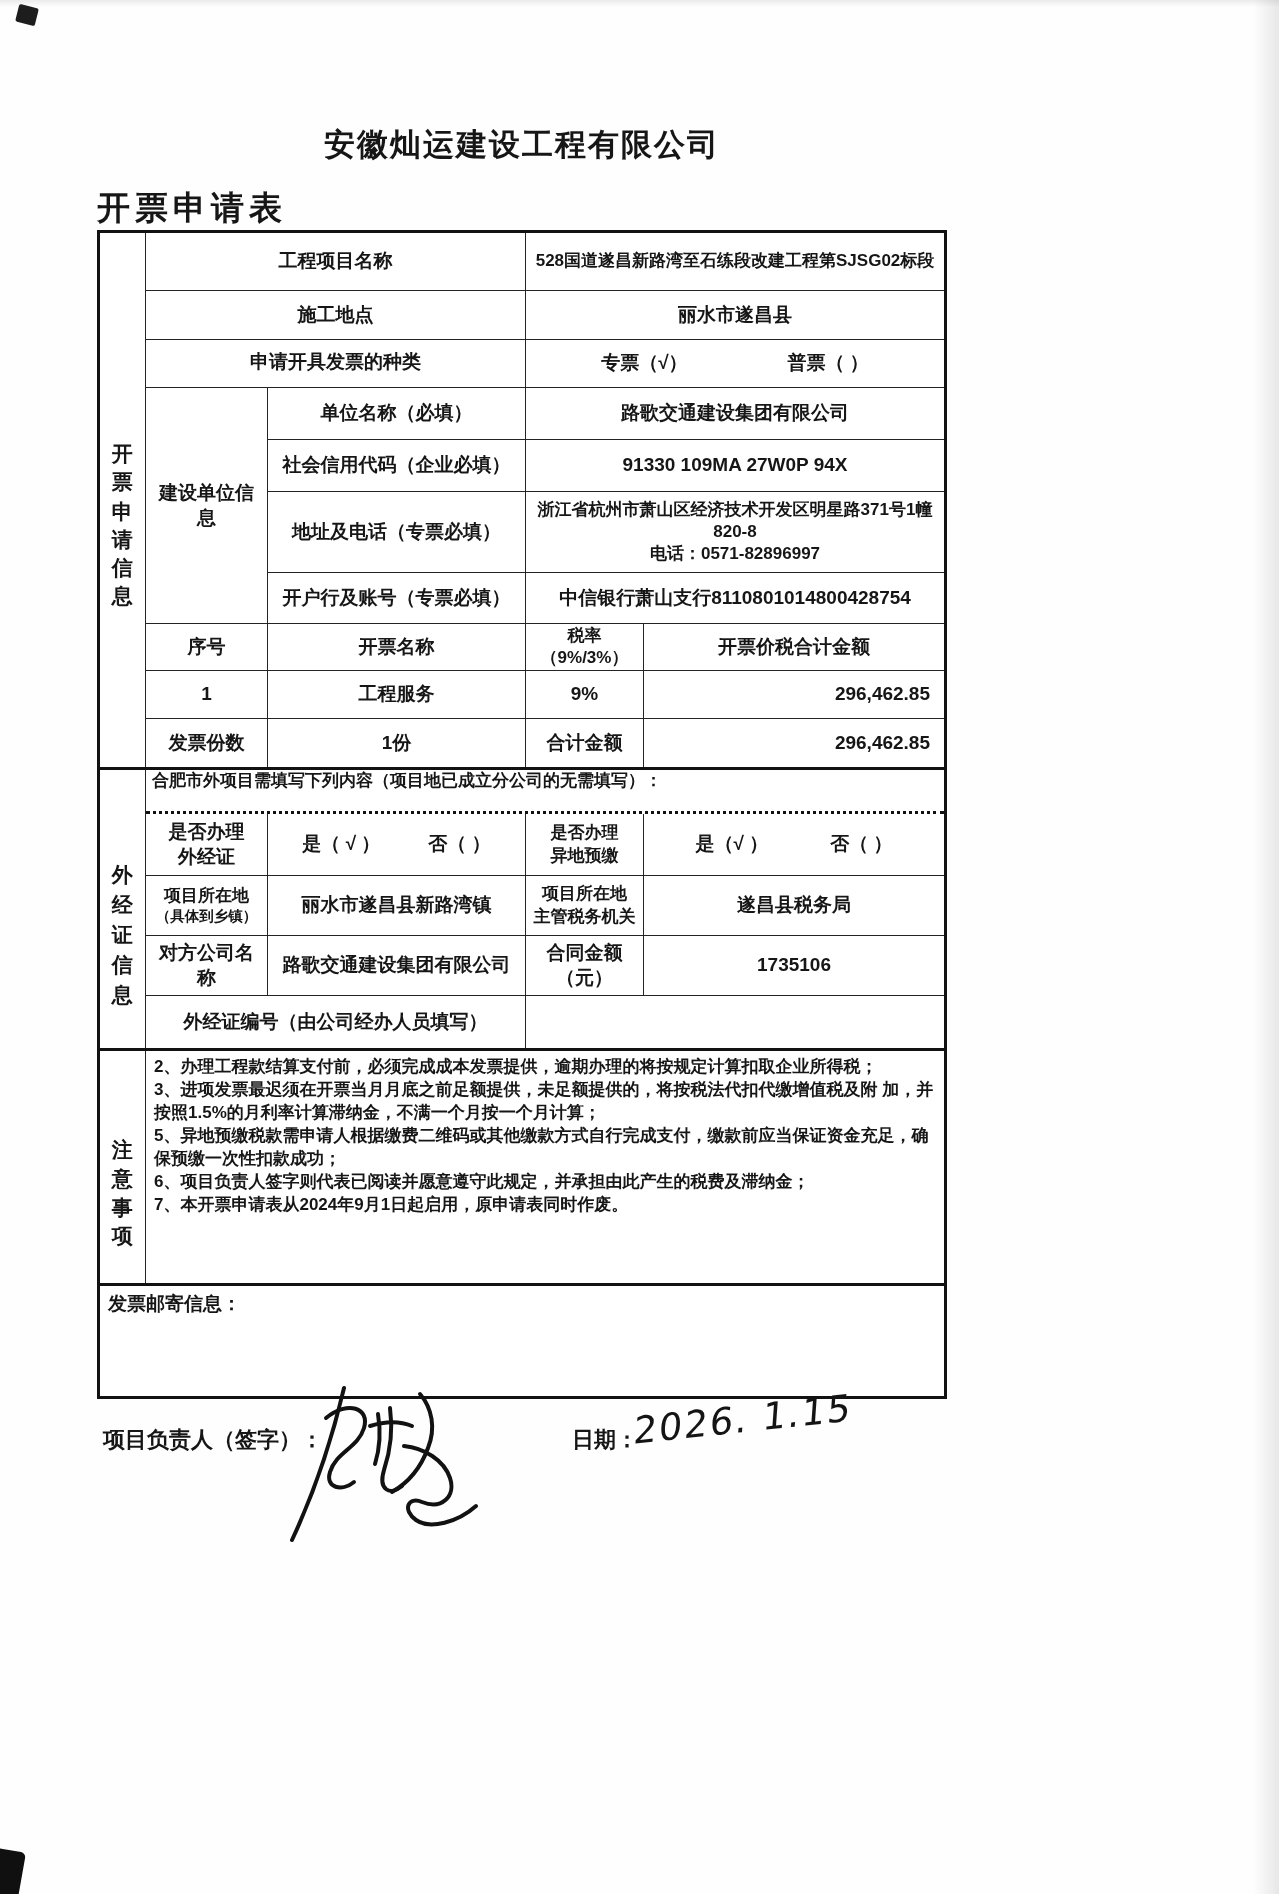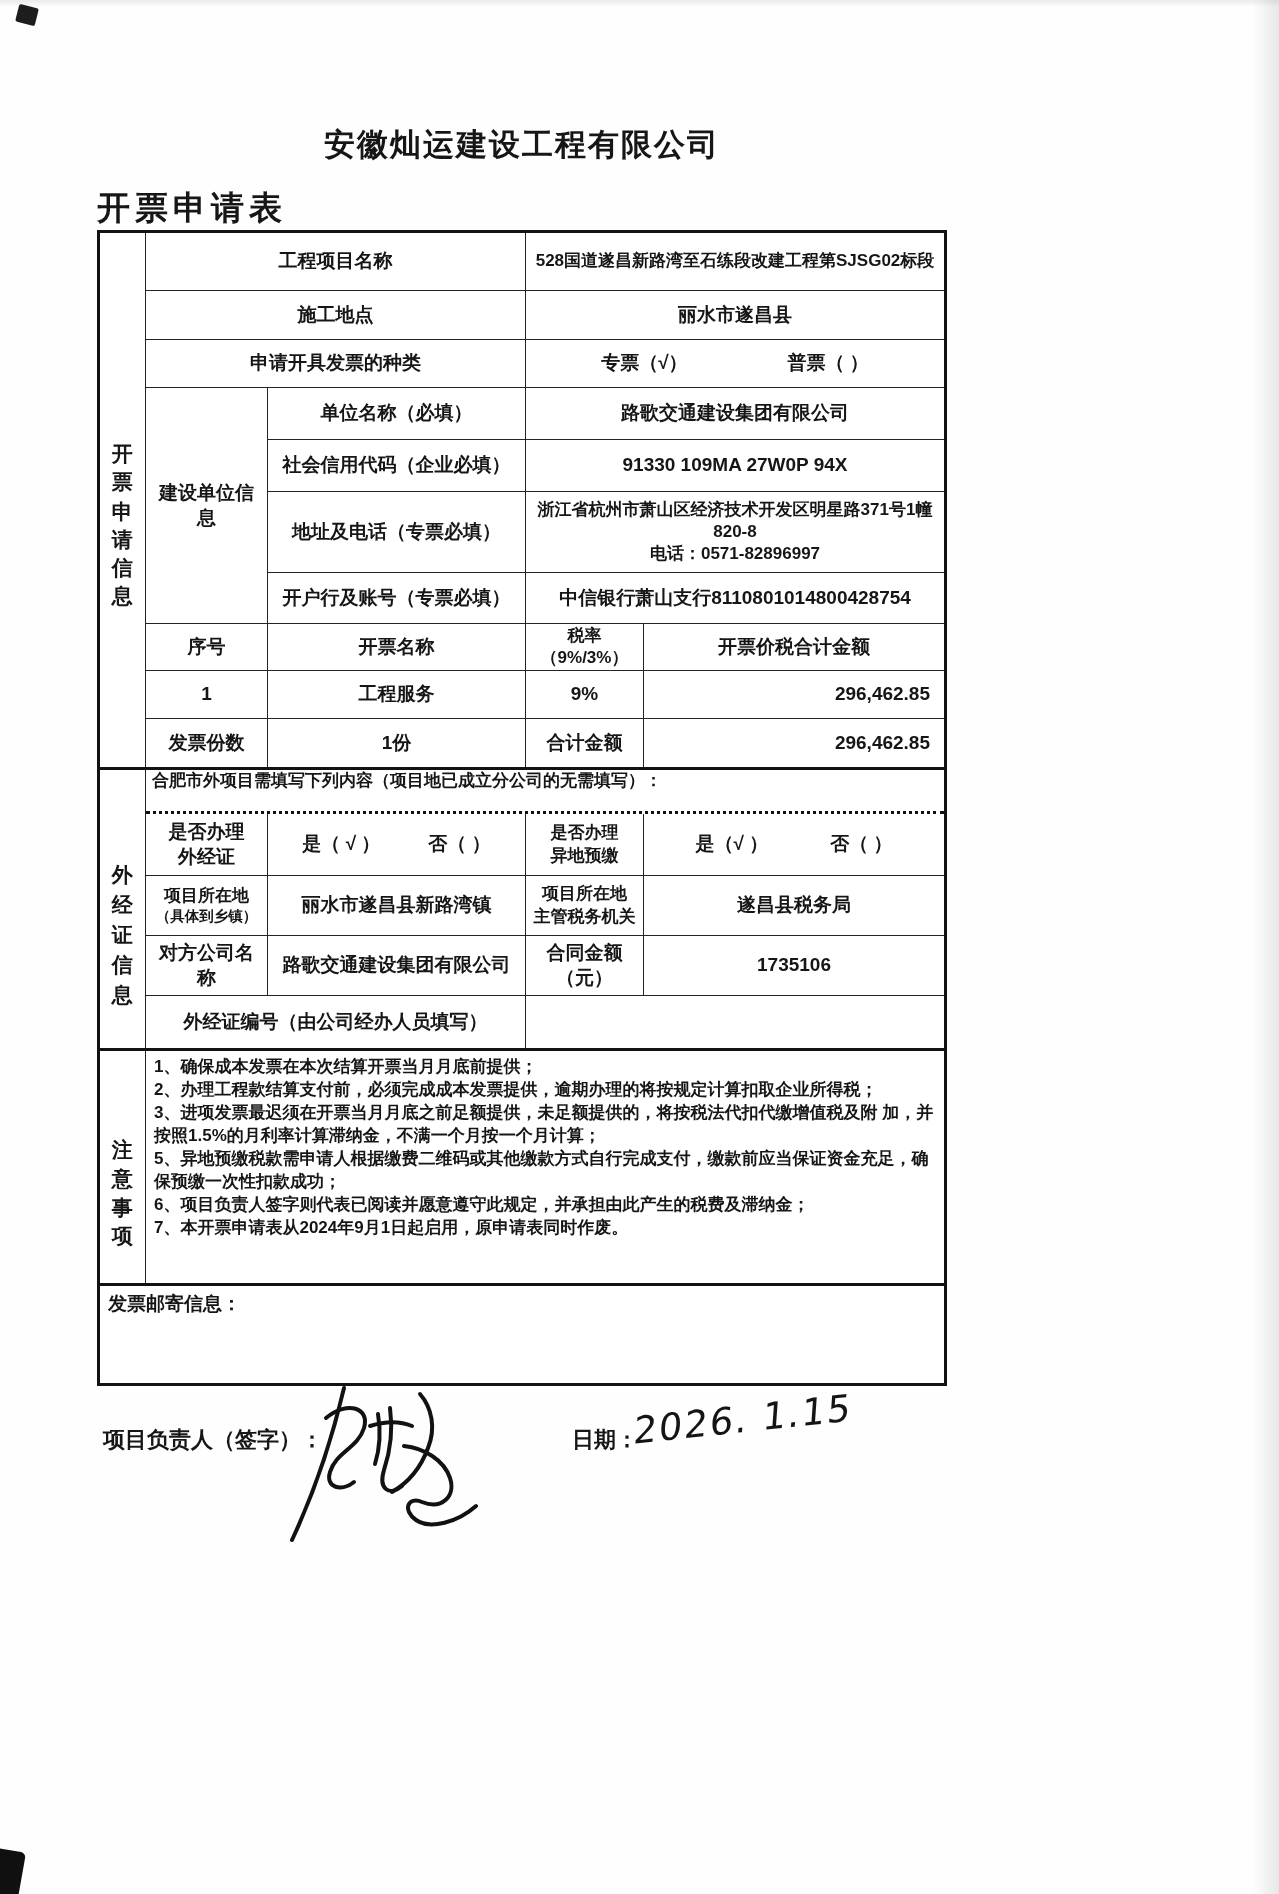--- a/index.html
+++ b/index.html
@@ -27,21 +27,21 @@
 
   .section{position:absolute;left:97px;width:850px;border:3px solid #121212;
     box-sizing:border-box;display:grid;background:#fff;}
   .s1{top:230px;height:540px;
       grid-template-columns:46px 122px 258px 118px 300px;
       grid-template-rows:58px 49px 48px 52px 52px 81px 51px 47px 48px 48px;}
   .s2{top:767px;height:284px;
       grid-template-columns:46px 122px 258px 118px 300px;
       grid-template-rows:44px 62px 60px 60px 52px;}
   .s3{top:1048px;height:238px;grid-template-columns:46px 1fr;grid-template-rows:1fr;}
-  .s4{top:1283px;height:103px;grid-template-columns:1fr;grid-template-rows:1fr;}
+  .s4{top:1283px;height:116px;grid-template-columns:1fr;grid-template-rows:1fr;}
 
   .cell{border-right:1.5px solid #242424;border-bottom:1.5px solid #242424;
     display:flex;align-items:center;justify-content:center;text-align:center;
     font-weight:700;font-size:19px;line-height:1.3;box-sizing:border-box;padding:2px 6px;}
   .nbr{border-right:none;} .nbb{border-bottom:none;}
   .left{justify-content:flex-start;text-align:left;}
   .right{justify-content:flex-end;text-align:right;padding-right:14px;}
   .small{font-size:17px;}
   .vcell{display:flex;align-items:center;justify-content:center;}
   .vlabel{writing-mode:vertical-rl;text-orientation:upright;font-weight:700;font-size:21px;}
@@ -80,21 +80,21 @@
     <div class="cell vcell nbb" style="grid-row:1/11;grid-column:1;">
       <span class="vlabel vs1">开票申请信息</span>
     </div>
 
     <div class="cell" style="grid-row:1;grid-column:2/4;">工程项目名称</div>
     <div class="cell nbr small" style="grid-row:1;grid-column:4/6;">528国道遂昌新路湾至石练段改建工程第SJSG02标段</div>
 
     <div class="cell" style="grid-row:2;grid-column:2/4;">施工地点</div>
     <div class="cell nbr" style="grid-row:2;grid-column:4/6;">丽水市遂昌县</div>
 
-    <div class="cell" style="grid-row:3;grid-column:2/4;">申请开具发票的种类</div>
+    <div class="cell" style="grid-row:3;grid-column:2/4;font-family:Liberation Mono, monospace;">申请开具发票的种类</div>
     <div class="cell nbr" style="grid-row:3;grid-column:4/6;">
       <div class="pairgap-wide">
         <span>专票（√）</span>
         <span>普票（ ）</span>
       </div>
     </div>
 
     <div class="cell" style="grid-row:4/8;grid-column:2;">建设单位信息</div>
 
     <div class="cell" style="grid-row:4;grid-column:3;">单位名称（必填）</div>
@@ -190,21 +190,20 @@
 
     <div class="cell nbb" style="grid-row:5;grid-column:2/4;">外经证编号（由公司经办人员填写）</div>
     <div class="cell nbr nbb" style="grid-row:5;grid-column:4/6;"></div>
   </div>
 
   <div class="section s3">
     <div class="cell vcell nbb" style="grid-row:1;grid-column:1;">
       <span class="vlabel vs3">注意事项</span>
     </div>
     <div class="cell nbr nbb notes-body">
-      <p>1、确保成本发票在本次结算开票当月月底前提供；</p>
       <p>2、办理工程款结算支付前，必须完成成本发票提供，逾期办理的将按规定计算扣取企业所得税；</p>
       <p>3、进项发票最迟须在开票当月月底之前足额提供，未足额提供的，将按税法代扣代缴增值税及附 加，并按照1.5%的月利率计算滞纳金，不满一个月按一个月计算；</p>
       <p>5、异地预缴税款需申请人根据缴费二维码或其他缴款方式自行完成支付，缴款前应当保证资金充足，确保预缴一次性扣款成功；</p>
       <p>6、项目负责人签字则代表已阅读并愿意遵守此规定，并承担由此产生的税费及滞纳金；</p>
       <p>7、本开票申请表从2024年9月1日起启用，原申请表同时作废。</p>
     </div>
   </div>
 
   <div class="section s4">
     <div class="cell nbr nbb mail-cell">发票邮寄信息：</div>

